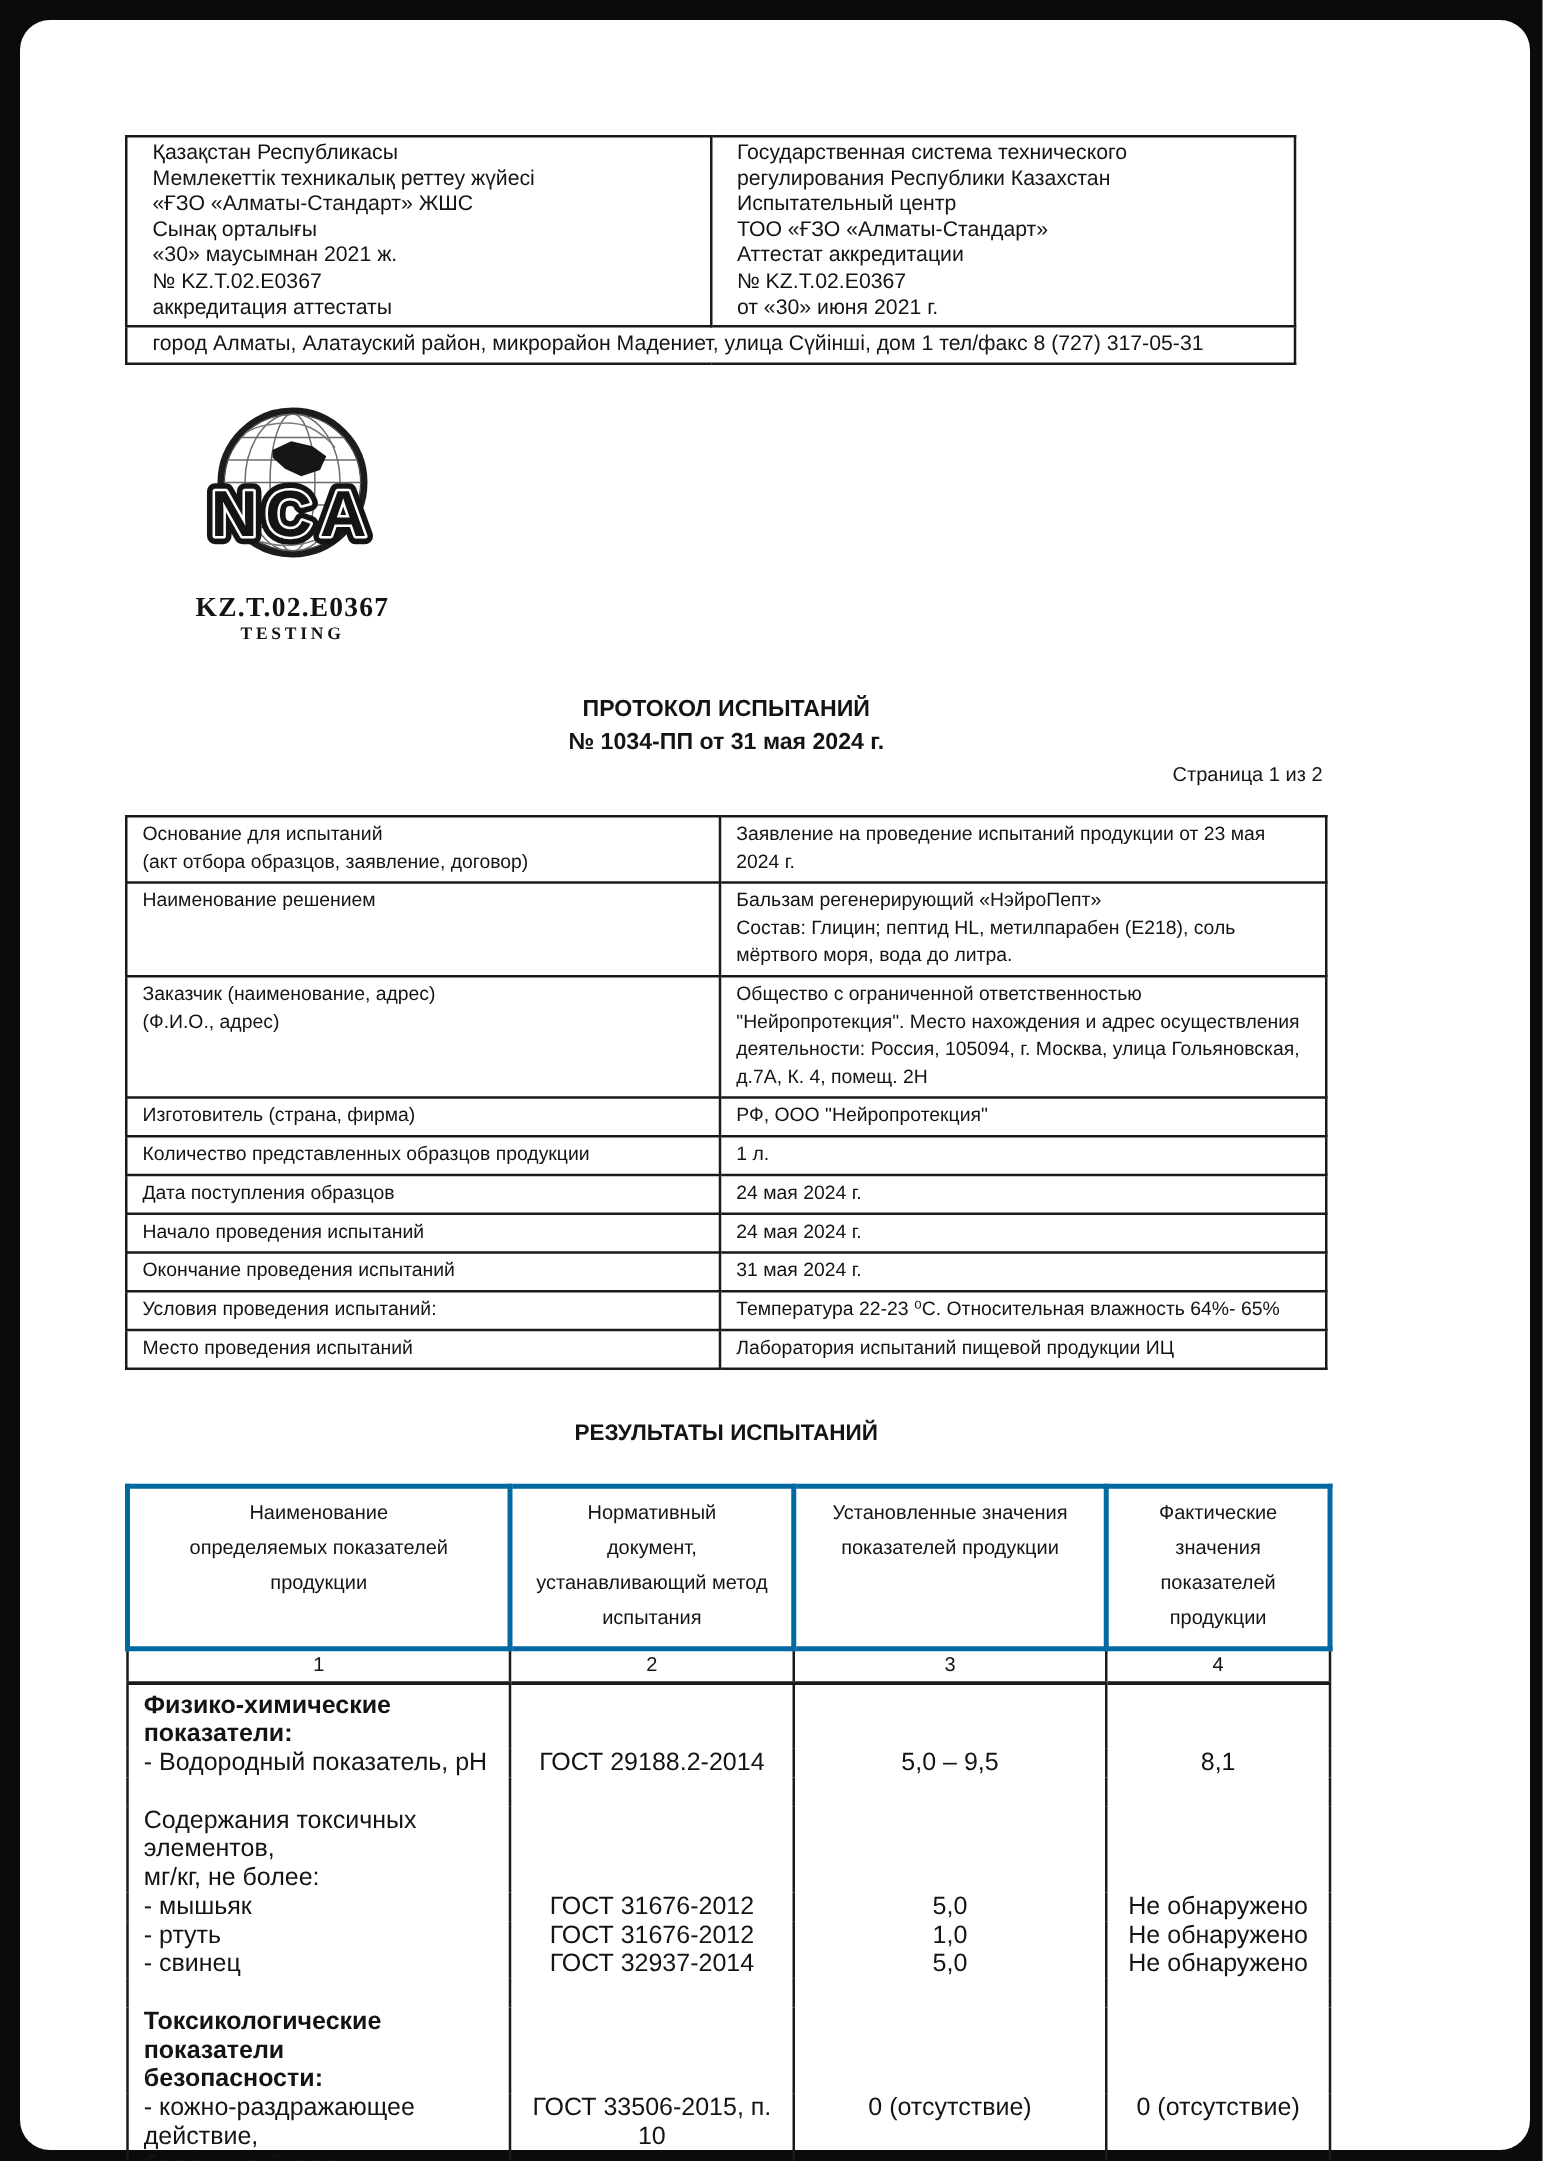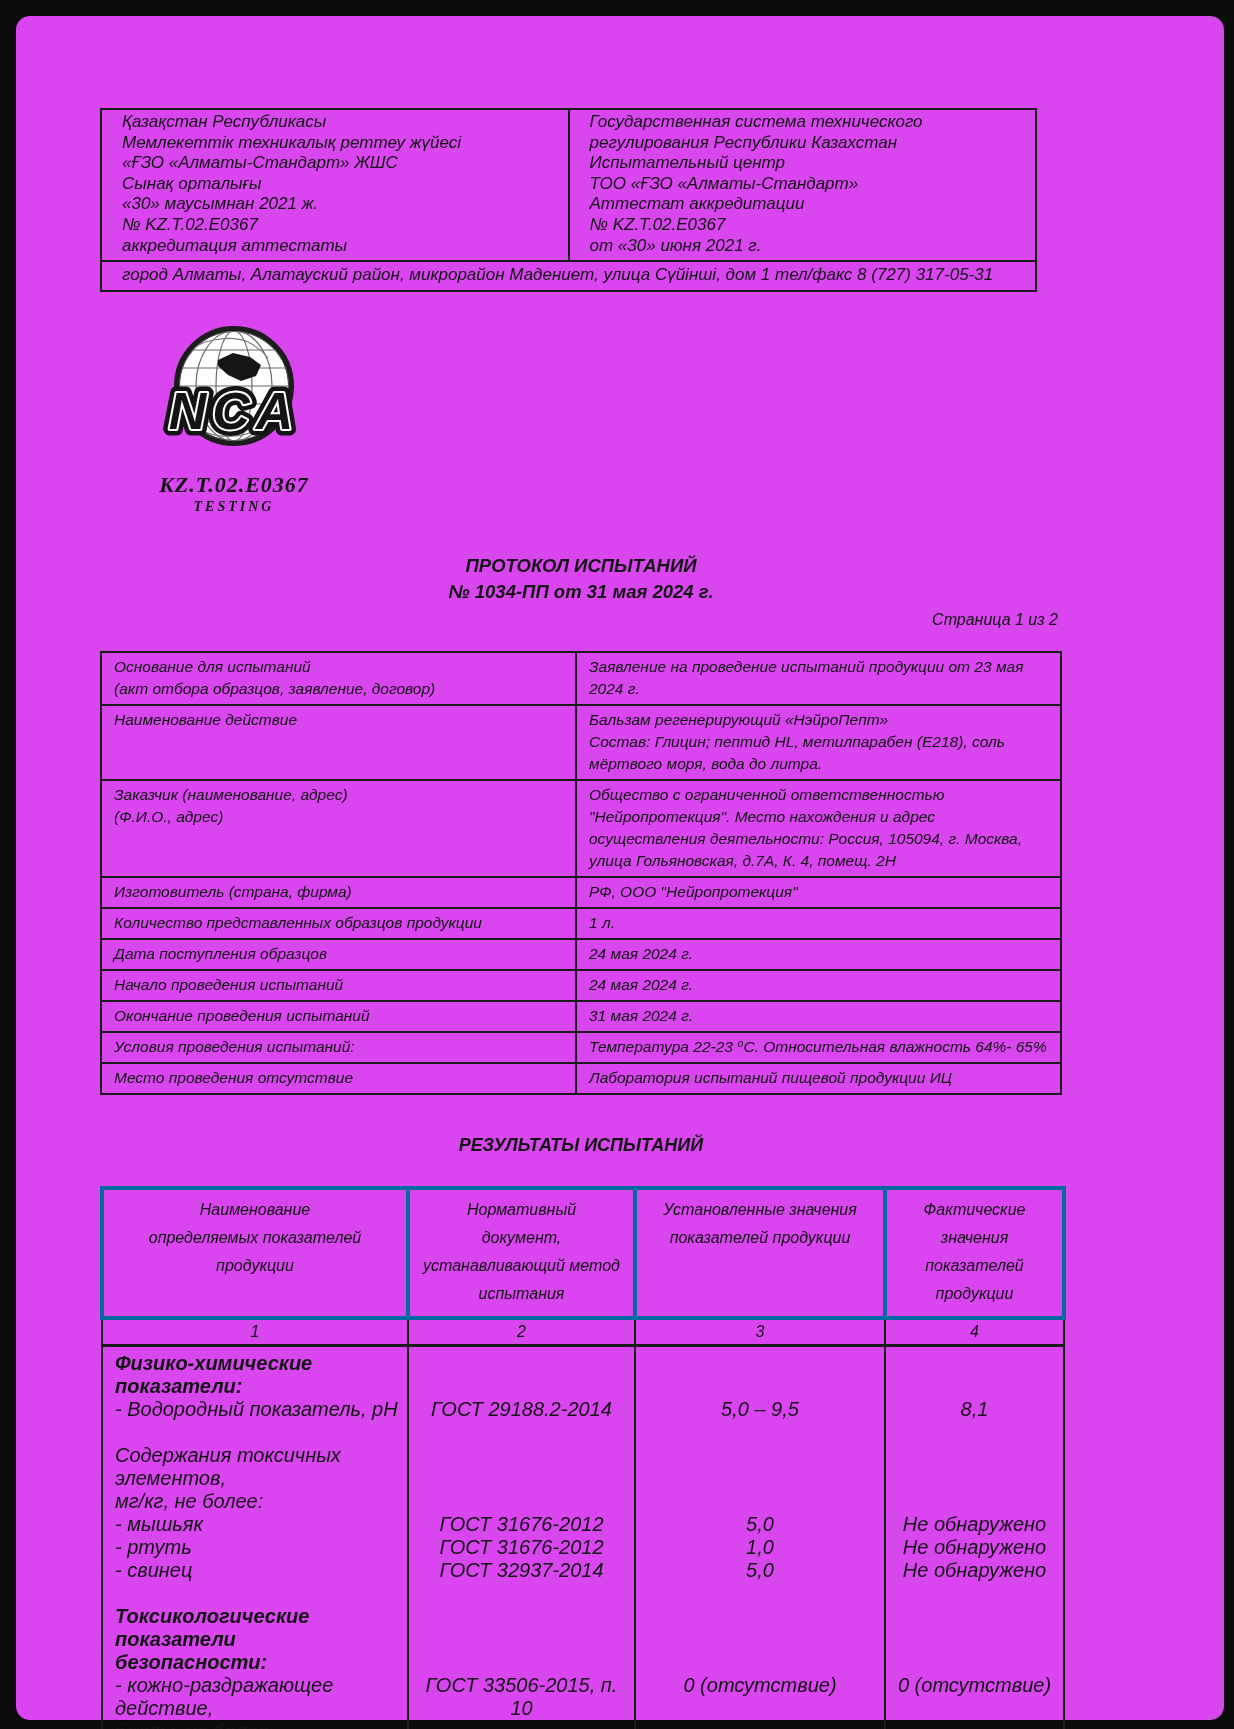--- a/index.html
+++ b/index.html
@@ -6,21 +6,21 @@
   html,body { width:1234px; height:1729px; }
   body {
     background:#0b0b0b;
     font-family:"Liberation Sans","DejaVu Sans",sans-serif;
     color:#141414;
     position:relative;
     overflow:hidden;
   }
   .page {
     position:absolute; left:16px; top:16px; right:10px; bottom:9px;
-    background:#d946ef; border-radius:14px;font-style:italic;
+    background:#ffffff; border-radius:24px;
   }
   .content { margin-left:84px; width:962px; }
 
   
   table.hdr {
     border-collapse:collapse; width:937px; margin-top:92px;
     table-layout:fixed;
   }
   table.hdr td {
     border:2px solid #1a1a1a; vertical-align:top;
@@ -159,21 +159,21 @@
           <col class="c1">
           <col>
         </colgroup>
       <tbody id="info-body">
           <tr>
             <td>Основание для испытаний
 (акт отбора образцов, заявление, договор)</td>
             <td>Заявление на проведение испытаний продукции от 23 мая 2024 г.</td>
           </tr>
           <tr>
-            <td>Наименование действие</td>
+            <td>Наименование решением</td>
             <td>Бальзам регенерирующий «НэйроПепт»
 Состав: Глицин; пептид HL, метилпарабен (Е218), соль мёртвого моря, вода до литра.</td>
           </tr>
           <tr>
             <td>Заказчик (наименование, адрес)
 (Ф.И.О., адрес)</td>
             <td>Общество с ограниченной ответственностью "Нейропротекция". Место нахождения и адрес осуществления деятельности: Россия, 105094, г. Москва, улица Гольяновская, д.7А, К. 4, помещ. 2Н</td>
           </tr>
           <tr>
             <td>Изготовитель (страна, фирма)</td>
@@ -193,21 +193,21 @@
           </tr>
           <tr>
             <td>Окончание проведения испытаний</td>
             <td>31 мая 2024 г.</td>
           </tr>
           <tr>
             <td>Условия проведения испытаний:</td>
             <td>Температура 22-23 ⁰С. Относительная влажность 64%- 65%</td>
           </tr>
           <tr>
-            <td>Место проведения отсутствие</td>
+            <td>Место проведения испытаний</td>
             <td>Лаборатория испытаний пищевой продукции ИЦ</td>
           </tr>
         </tbody>
     </table>
 
     <div class="res-title">РЕЗУЛЬТАТЫ ИСПЫТАНИЙ</div>
 
     <table class="res">
       <colgroup>
           <col class="c1">

